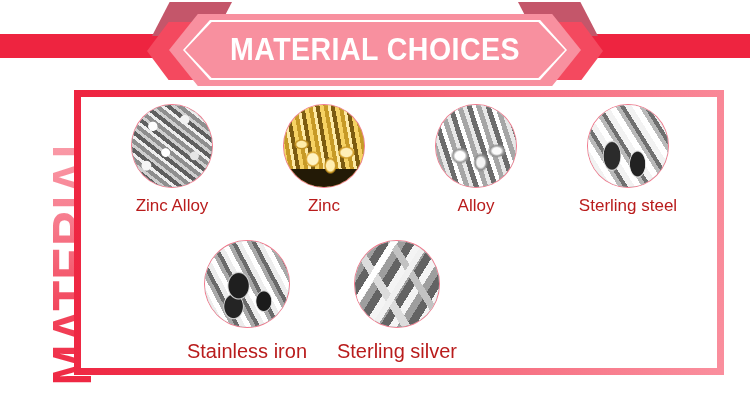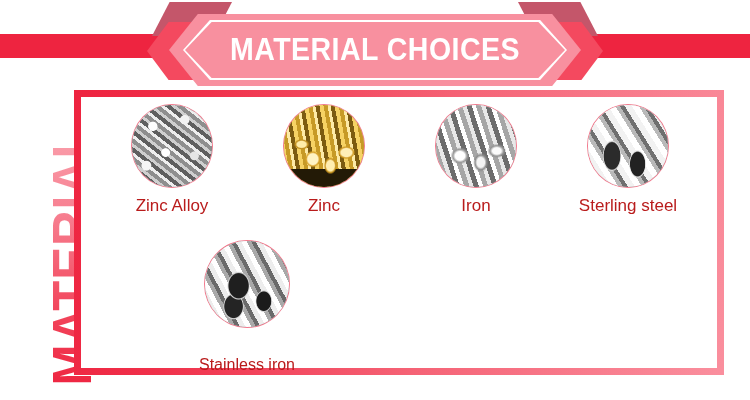--- a/index.html
+++ b/index.html
@@ -100,21 +100,21 @@
     border:1.6px solid #f2788c;
     box-sizing:border-box;overflow:hidden;position:relative;
     background:#dcdcdc;
   }
   .r2 .thumb{width:86px;height:88px;}
 
   .label{
     margin-top:8px;color:#b91c1c;font-size:17px;white-space:nowrap;
     font-family:"Liberation Sans","DejaVu Sans",sans-serif;
   }
-  .r2 .label{margin-top:28px;font-size:16px;}
+  .r2 .label{margin-top:12px;font-size:20px;}
 
   
   .tex{position:absolute;inset:0;}
 
   
   .tex-zinc{
     background:
       radial-gradient(circle at 26% 26%,#fdfdfd 0 5%,transparent 6%),
       radial-gradient(circle at 66% 18%,#f2f2f2 0 5%,transparent 6%),
       radial-gradient(circle at 42% 58%,#ffffff 0 6%,transparent 7%),
@@ -222,36 +222,42 @@
       <div class="thumb">
         <div class="tex tex-brass"></div>
       </div>
       <div class="label">Zinc</div>
     </div>
 
     <div class="cell">
       <div class="thumb">
         <div class="tex tex-iron"></div>
       </div>
-      <div class="label">Iron</div>
+      <div class="label">Alloy</div>
     </div>
 
     <div class="cell">
       <div class="thumb">
         <div class="tex tex-ss"></div>
       </div>
       <div class="label">Sterling steel</div>
     </div>
   </div>
 
   <div class="row row2 r2">
 
     <div class="cell">
       <div class="thumb">
         <div class="tex tex-sfe"></div>
       </div>
       <div class="label">Stainless iron</div>
     </div>
 
 
+    <div class="cell">
+      <div class="thumb">
+        <div class="tex tex-slv"></div>
+      </div>
+      <div class="label">Sterling silver</div>
+    </div>
   </div>
 
 </div>
 
 </body></html>

